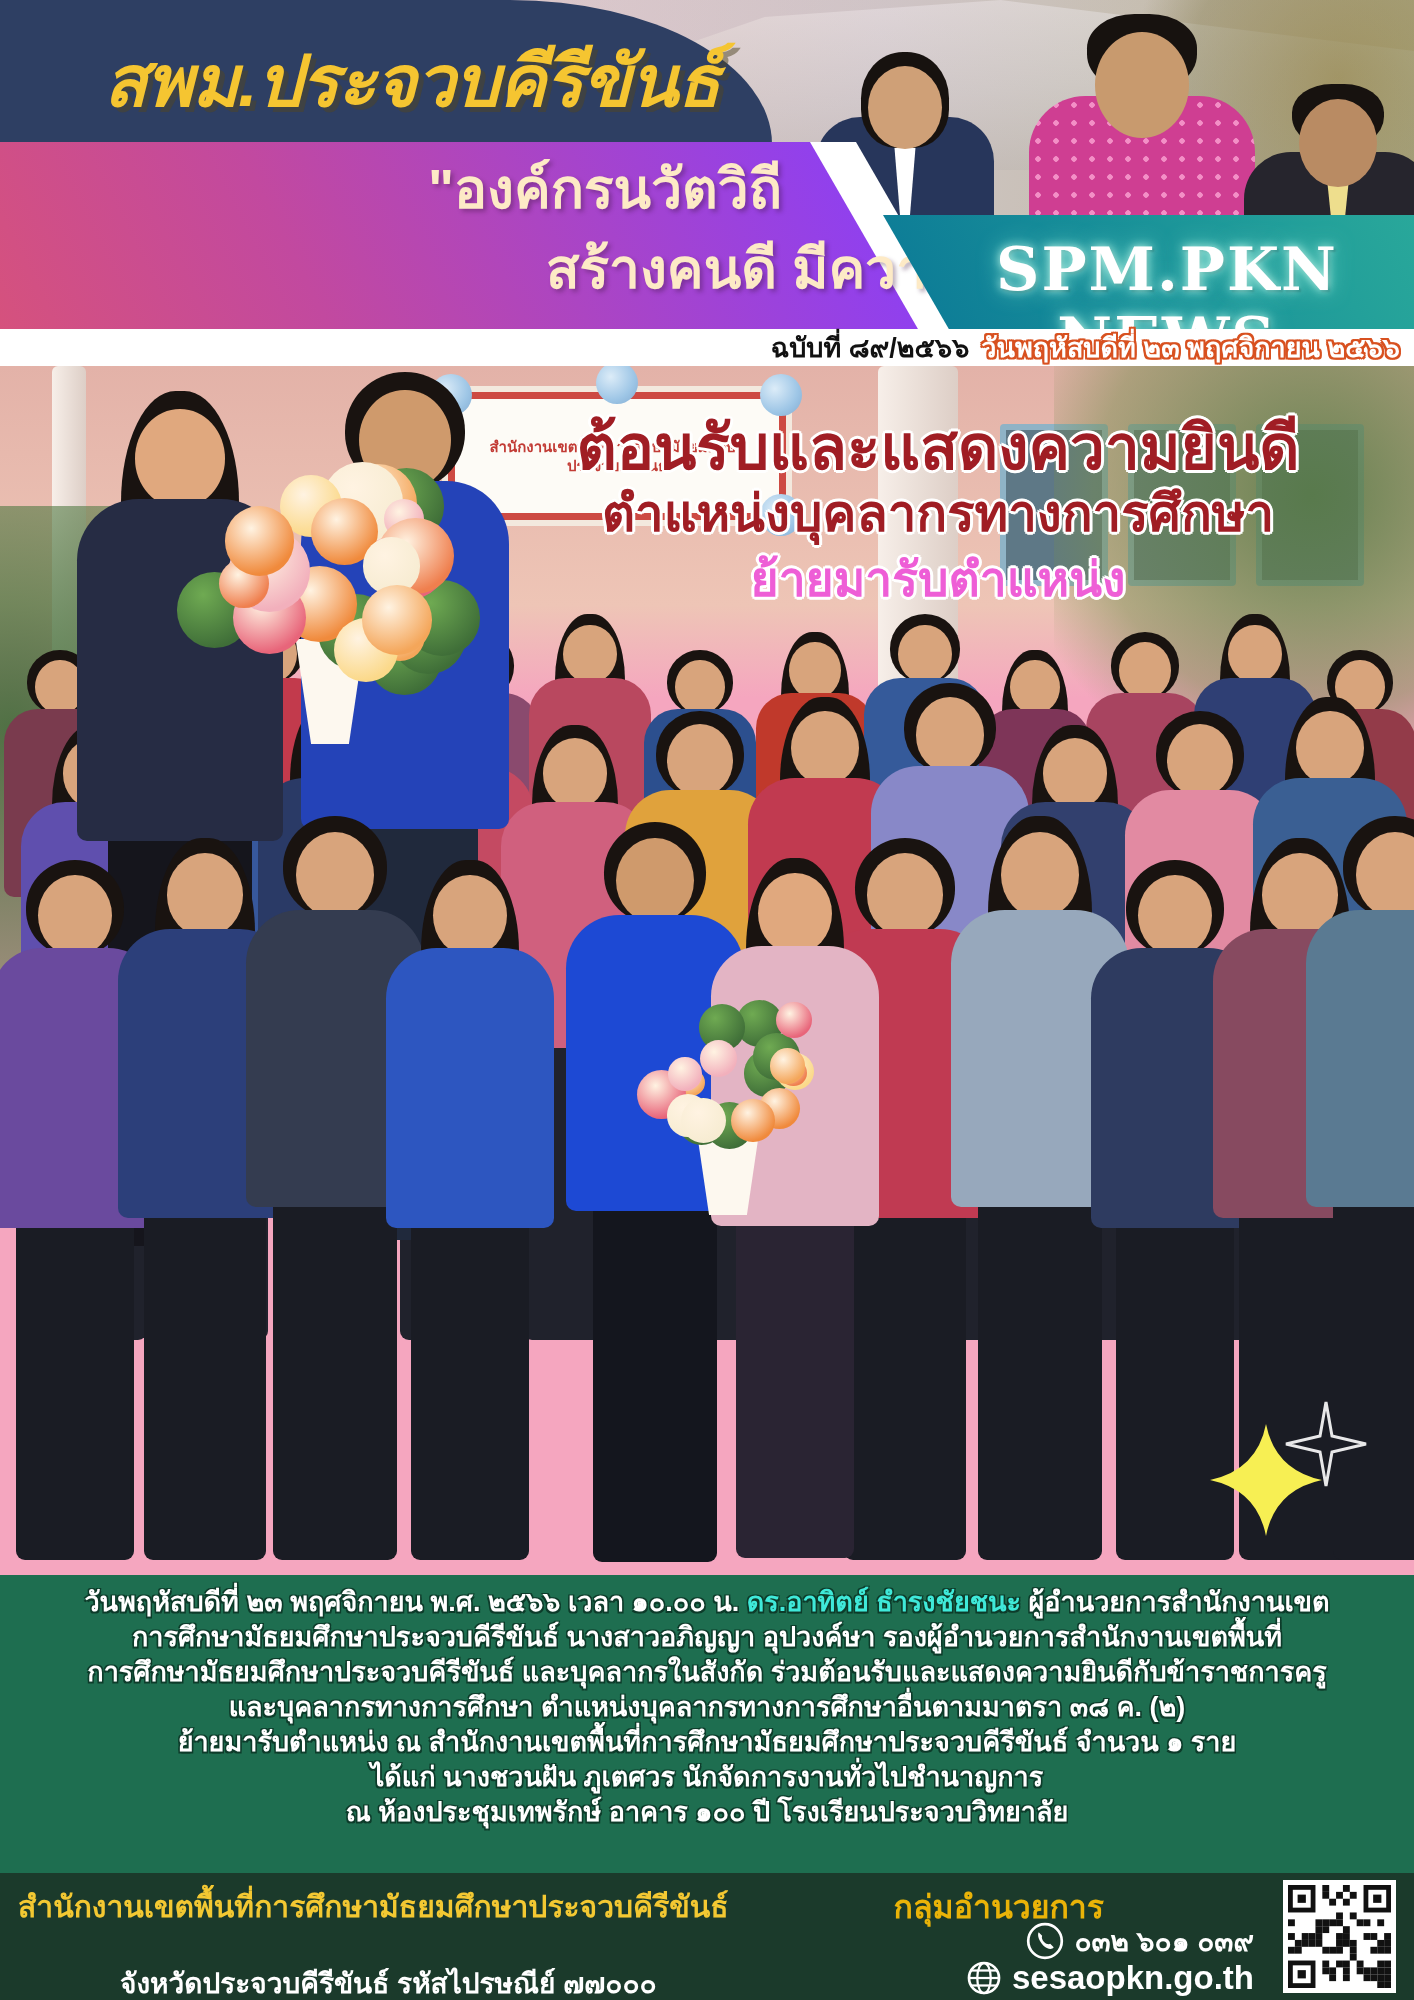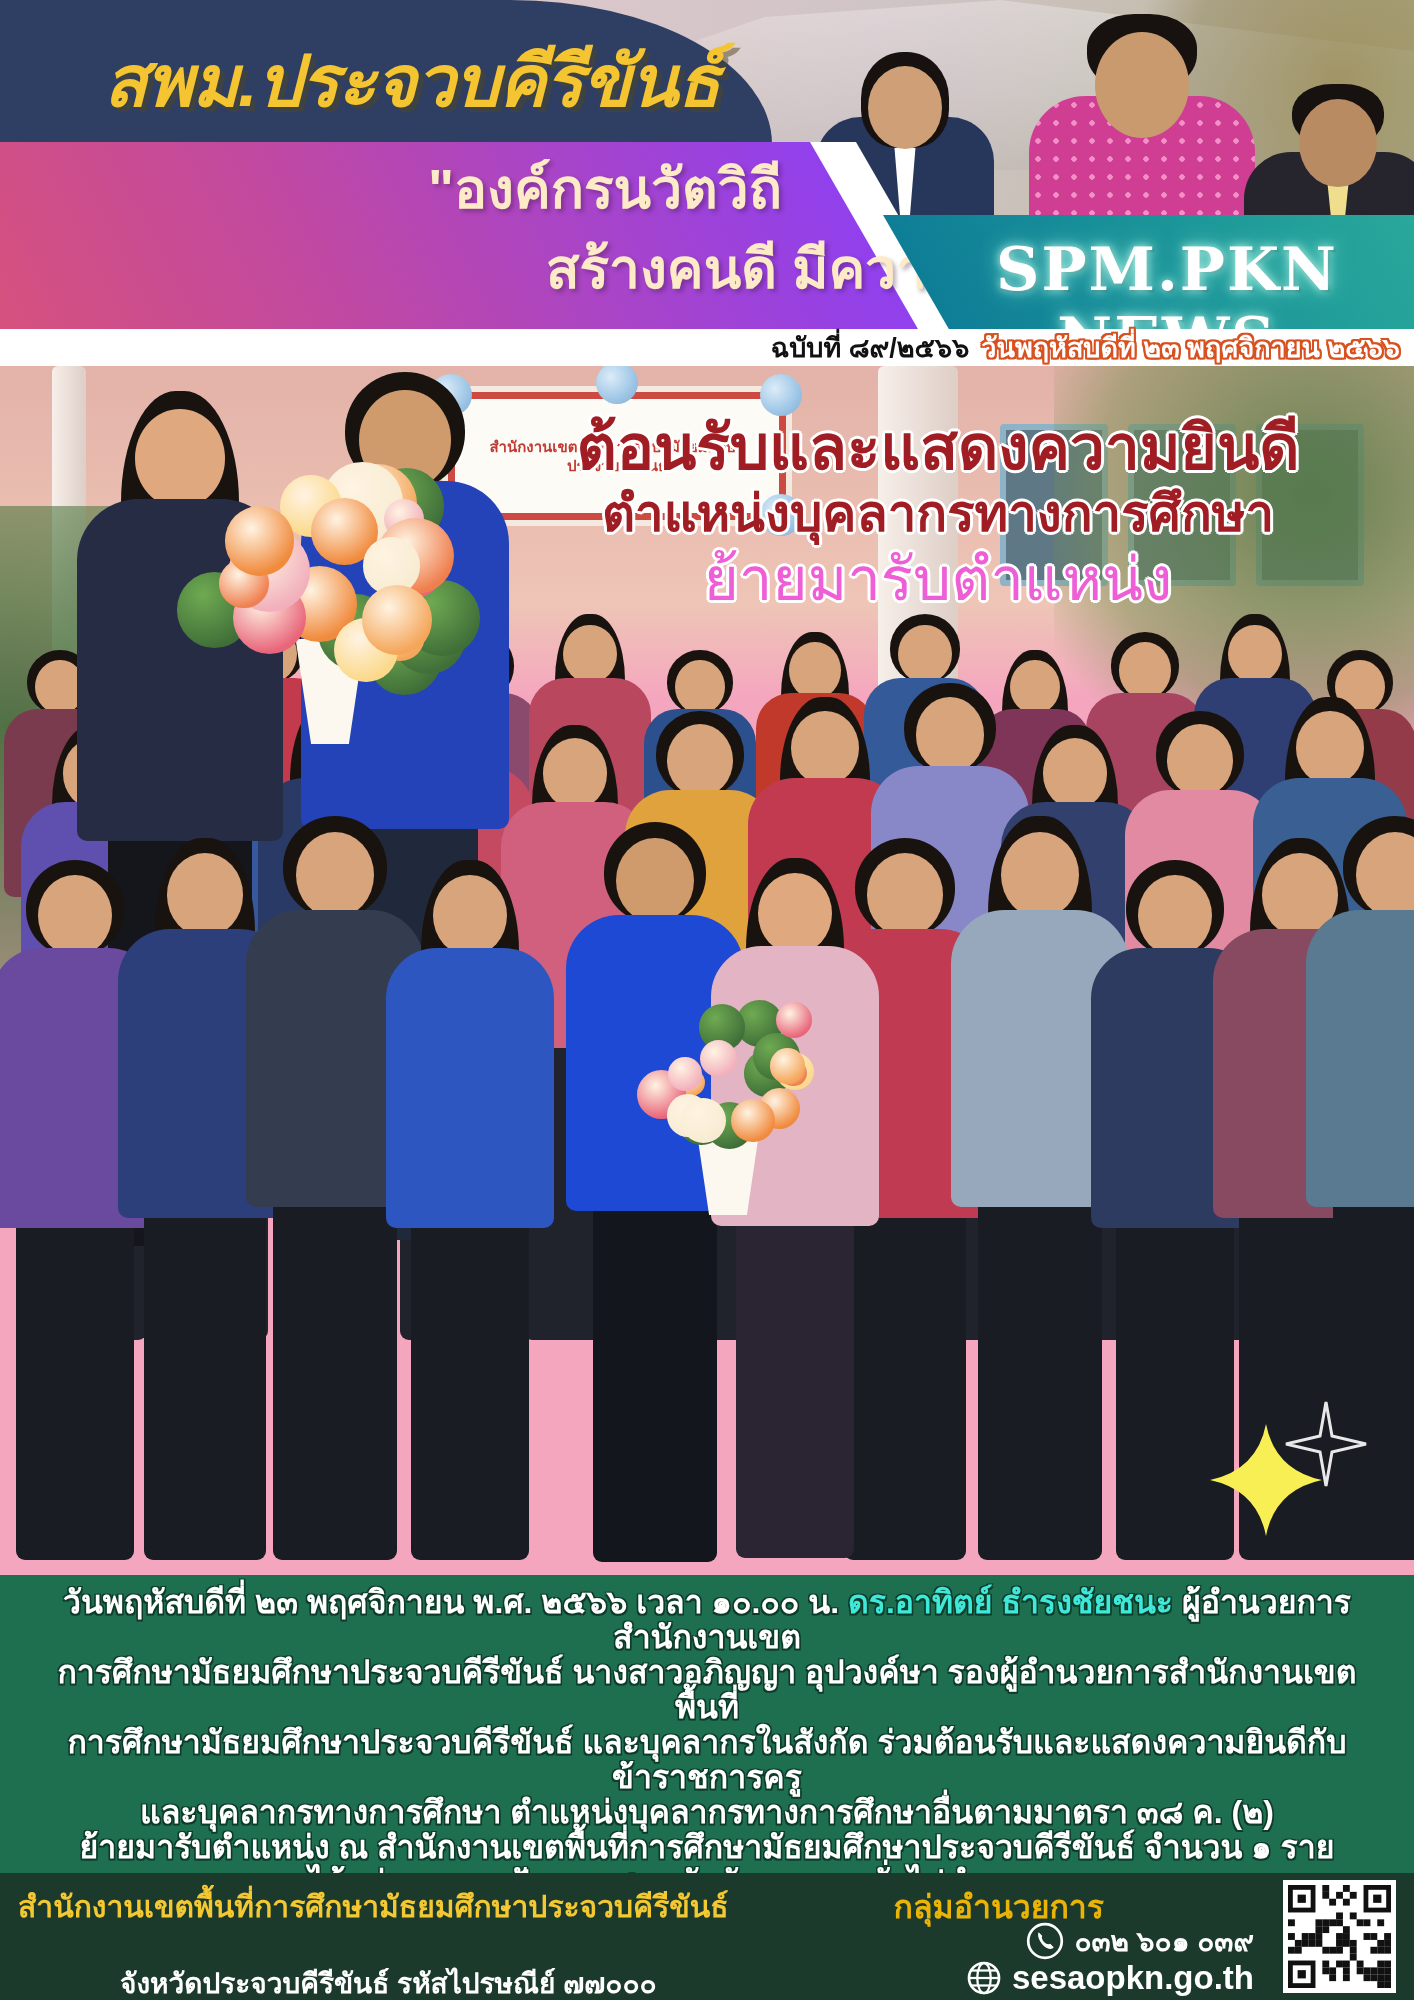--- a/index.html
+++ b/index.html
@@ -54,27 +54,27 @@
        background:radial-gradient(circle at 35% 35%,#dcecf8,#9ec6e6 60%,#7fa9d0);}
   #trees-r{position:absolute;right:-70px;top:0;width:430px;height:430px;z-index:1;
            background:radial-gradient(circle at 60% 30%,rgba(88,122,70,.9),rgba(118,140,80,.5) 55%,transparent 76%);}
   #trees-l{position:absolute;left:-80px;top:140px;width:280px;height:740px;z-index:1;
            background:radial-gradient(circle at 32% 30%,rgba(66,108,58,.92),rgba(88,128,68,.45) 58%,transparent 78%);}
   #figures{position:absolute;inset:0;}
   #headlineblock{position:absolute;right:6px;top:46px;width:940px;text-align:center;z-index:8;}
   .outl{text-shadow:3px 0 0 #fff,-3px 0 0 #fff,0 3px 0 #fff,0 -3px 0 #fff,2px 2px 0 #fff,-2px -2px 0 #fff,2px -2px 0 #fff,-2px 2px 0 #fff;}
   #hl1{font-size:62px;font-weight:700;color:var(--headline_red);line-height:72px;}
   #hl2,#hl3{font-size:51px;font-weight:700;color:var(--headline_red);line-height:60px;}
-  #hl4{font-size:60px;font-weight:400;color:var(--headline_pink);line-height:72px;}
+  #hl4{font-size:48px;font-weight:700;color:var(--headline_pink);line-height:72px;}
   .sparkle{position:absolute;left:1208px;top:1030px;width:175px;height:165px;z-index:9;}
 
   
   #bodyblock{position:absolute;left:0;top:1575px;width:1414px;height:298px;background:var(--body_green);
              box-sizing:border-box;padding:10px 28px 0;text-align:center;}
-  #bodyblock p{margin:0;font-size:32px;font-weight:700;color:#fff;line-height:35px;
+  #bodyblock p{margin:0;font-size:27px;font-weight:700;color:#fff;line-height:35px;
       text-shadow:1.5px 1.5px 0 #0d3b2a,-1.5px 1.5px 0 #0d3b2a,1.5px -1.5px 0 #0d3b2a,-1.5px -1.5px 0 #0d3b2a;}
   #bodyblock .hl{color:var(--highlight_cyan);}
 
   
   #footer{position:absolute;left:0;top:1873px;width:1414px;height:127px;background:var(--footer_green);}
   #f-org{position:absolute;left:18px;top:10px;font-size:30px;font-weight:700;color:var(--footer_yellow);}
   .f-row{position:absolute;display:flex;align-items:center;gap:10px;color:#fff;font-size:28px;font-weight:700;}
   #f-ad1{left:18px;top:50px;}
   #f-ad2{left:120px;top:88px;}
   #f-group{position:absolute;right:310px;top:8px;font-size:32px;font-weight:700;color:#eab308;}

